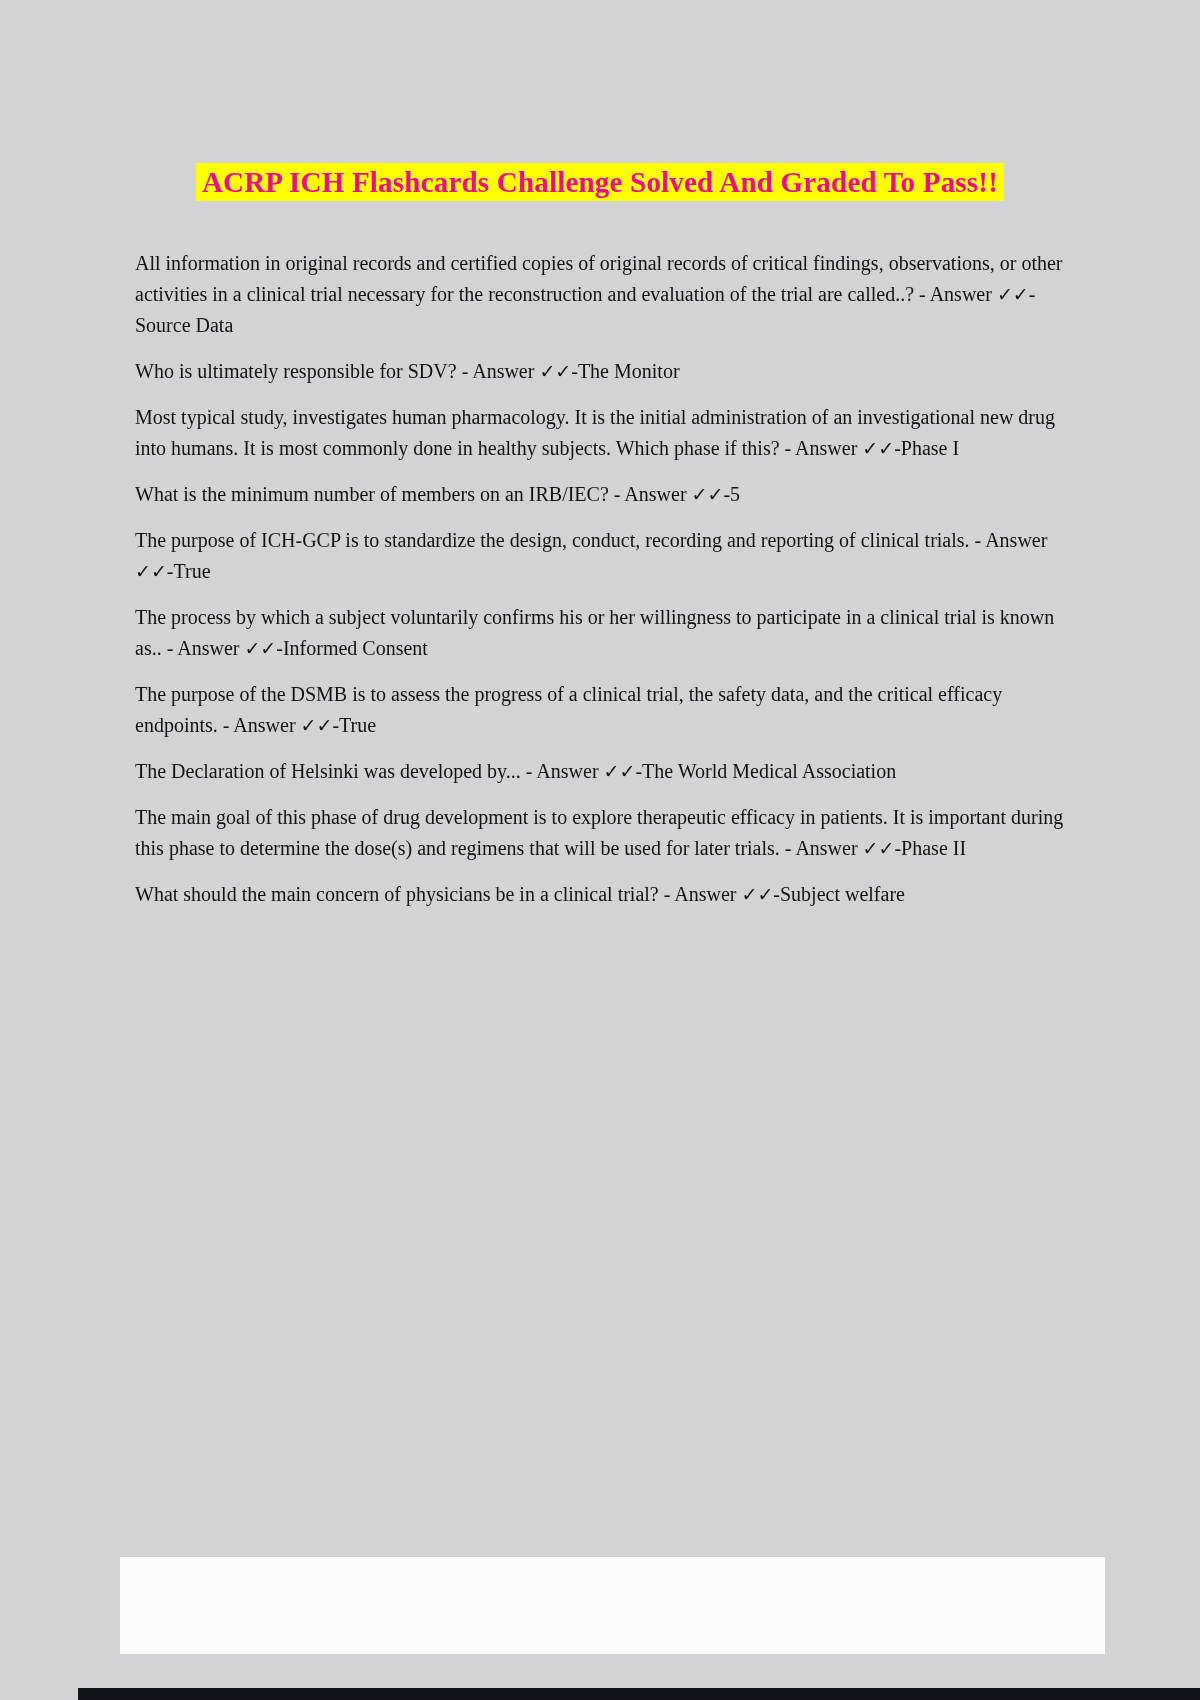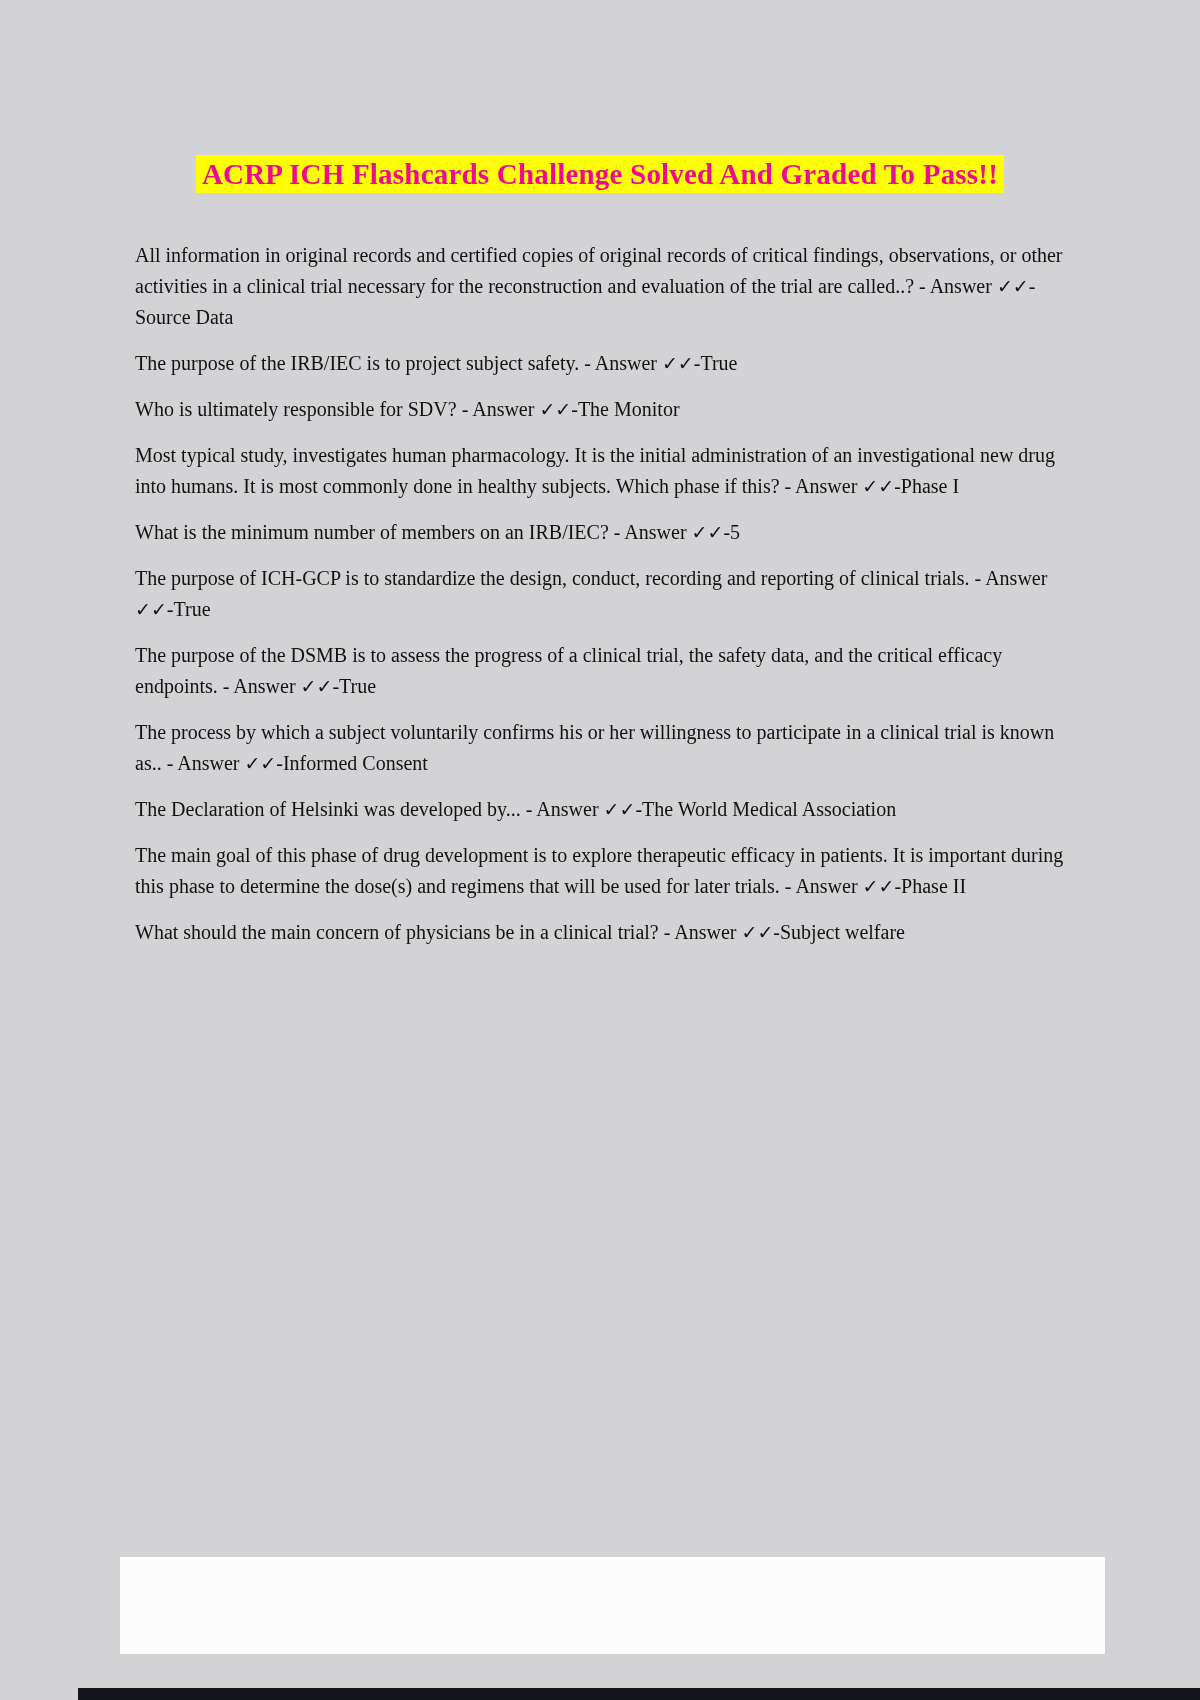--- a/index.html
+++ b/index.html
@@ -13,21 +13,21 @@
     overflow: hidden;
   }
   .content {
     position: absolute;
     left: 135px;
     top: 155px;
     width: 930px;
   }
   .title-wrap {
     text-align: center;
-    margin: 0 0 46px 0;
+    margin: 8px 0 46px 0;
   }
   .doc-title {
     display: inline;
     background: #ffff00;
     color: #ee0b92;
     font-weight: bold;
     font-size: 29px;
     line-height: 1.35;
     padding: 3px 6px;
     letter-spacing: 0.2px;
@@ -67,33 +67,32 @@
 
     <div class="title-wrap">
       <span class="doc-title">ACRP ICH Flashcards Challenge Solved And Graded To Pass!!</span>
     </div>
 
 
 
     <p class="card"><span>All information in original records and certified copies of original records of critical findings, observations, or other activities in a clinical trial necessary for the reconstruction and evaluation of the trial are called..?</span><span> - Answer </span><span class="checks">✓✓</span><span>-</span><span>Source Data</span></p>
 
 
-    <p class="card"><span>The purpose of the IRB/IEC is to project subject safety.</span><span> - Answer </span><span class="checks">✓✓</span><span>-</span><span>True</span></p>
 
     <p class="card"><span>Who is ultimately responsible for SDV?</span><span> - Answer </span><span class="checks">✓✓</span><span>-</span><span>The Monitor</span></p>
 
     <p class="card"><span>Most typical study, investigates human pharmacology. It is the initial administration of an investigational new drug into humans. It is most commonly done in healthy subjects. Which phase if this?</span><span> - Answer </span><span class="checks">✓✓</span><span>-</span><span>Phase I</span></p>
 
     <p class="card"><span>What is the minimum number of members on an IRB/IEC?</span><span> - Answer </span><span class="checks">✓✓</span><span>-</span><span>5</span></p>
 
     <p class="card"><span>The purpose of ICH-GCP is to standardize the design, conduct, recording and reporting of clinical trials.</span><span> - Answer </span><span class="checks">✓✓</span><span>-</span><span>True</span></p>
 
+    <p class="card"><span>The process by which a subject voluntarily confirms his or her willingness to participate in a clinical trial is known as..</span><span> - Answer </span><span class="checks">✓✓</span><span>-</span><span>Informed Consent</span></p>
+
     <p class="card"><span>The purpose of the DSMB is to assess the progress of a clinical trial, the safety data, and the critical efficacy endpoints.</span><span> - Answer </span><span class="checks">✓✓</span><span>-</span><span>True</span></p>
-
-    <p class="card"><span>The process by which a subject voluntarily confirms his or her willingness to participate in a clinical trial is known as..</span><span> - Answer </span><span class="checks">✓✓</span><span>-</span><span>Informed Consent</span></p>
 
     <p class="card"><span>The Declaration of Helsinki was developed by...</span><span> - Answer </span><span class="checks">✓✓</span><span>-</span><span>The World Medical Association</span></p>
 
 
 
     <p class="card"><span>The main goal of this phase of drug development is to explore therapeutic efficacy in patients. It is important during this phase to determine the dose(s) and regimens that will be used for later trials.</span><span> - Answer </span><span class="checks">✓✓</span><span>-</span><span>Phase II</span></p>
 
     <p class="card"><span>What should the main concern of physicians be in a clinical trial?</span><span> - Answer </span><span class="checks">✓✓</span><span>-</span><span>Subject welfare</span></p>
 
   </div>

